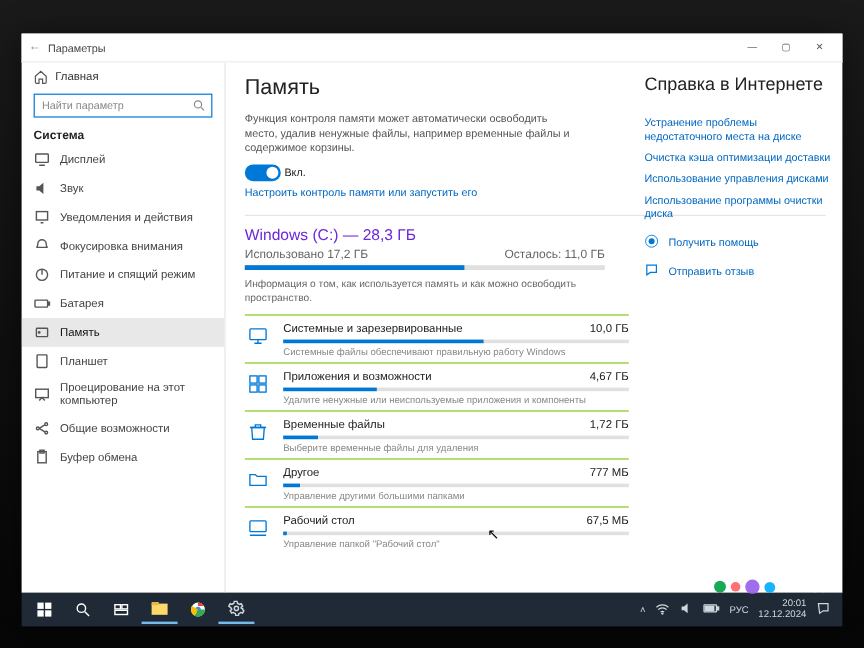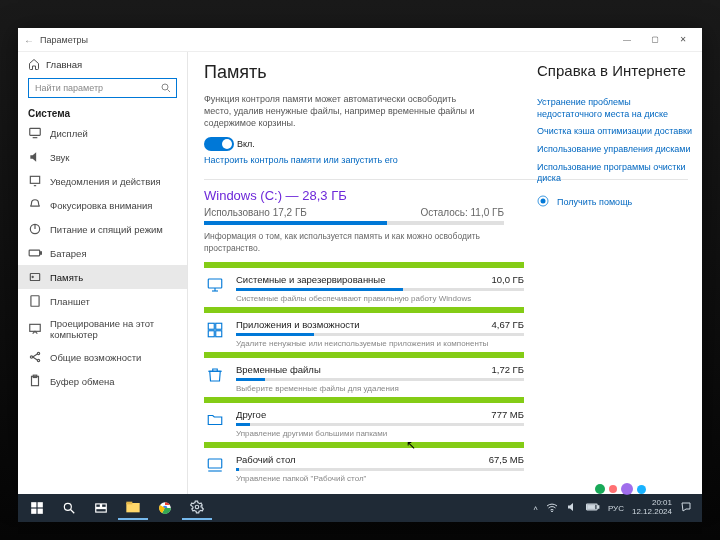--- a/index.html
+++ b/index.html
@@ -29,21 +29,21 @@
   .toggle { width:30px; height:14px; border-radius:7px; background:#0078d7; position:relative; }
   .toggle .knob { position:absolute; right:2px; top:2px; width:10px; height:10px; border-radius:50%; background:#fff; }
   .toggle-label { font-size:9px; color:#222; }
   .link { color:#0067c0; font-size:9px; cursor:pointer; }
   .hr { border:none; border-top:1px solid #e5e5e5; margin:14px 0 8px 0; }
   .drive-title { font-size:13px; color:#6d28d9; margin-bottom:4px; }
   .usage-row { display:flex; justify-content:space-between; font-size:10px; color:#666; max-width:300px; }
   .usage-bar { width:300px; height:4px; background:#e0e0e0; margin:3px 0 6px 0; position:relative; }
   .usage-bar .fill { position:absolute; left:0; top:0; height:100%; background:#0078d7; }
   .usage-desc { font-size:8.5px; color:#666; max-width:300px; margin-bottom:8px; line-height:1.35; }
-  .cat { display:flex; align-items:flex-start; gap:10px; padding:6px 0 4px 0; border-top:6px solid #84cc16; max-width:320px; }
+  .cat { display:flex; align-items:flex-start; gap:10px; padding:6px 0 4px 0; border-top:1px solid #84cc16; max-width:320px; }
   .cat .cic { width:22px; height:22px; display:flex; align-items:center; justify-content:center; color:#0078d7; flex-shrink:0; }
   .cat-body { flex:1; }
   .cat-head { display:flex; justify-content:space-between; font-size:9.5px; color:#222; }
   .cat-bar { height:3px; background:#e0e0e0; margin:3px 0; position:relative; }
   .cat-bar .cfill { position:absolute; left:0; top:0; height:100%; background:#0078d7; }
   .cat-sub { font-size:8px; color:#888; }
   .right-col { position:absolute; right:10px; top:10px; width:155px; font-size:9px; color:#222; }
   .rc-heading { font-size:15px; color:#222; margin-bottom:18px; }
   .rc-link { color:#0067c0; margin-bottom:6px; line-height:1.3; cursor:pointer; display:block; }
   .rc-action { display:flex; align-items:center; gap:6px; margin-top:10px; color:#555; }
@@ -324,20 +324,28 @@
               <div class="rc-link">Использование программы очистки диска</div>
             </div>
           <div class="rc-action">
             <span class="ic">
               <svg width="12" height="12" viewBox="0 0 24 24" fill="#0078d7">
                   <circle cx="12" cy="12" r="5"></circle>
                   <circle cx="12" cy="12" r="10" fill="none" stroke="#0078d7" stroke-width="1.5"></circle>
                 </svg>
             </span>
             <span class="link">Получить помощь</span>
+          </div>
+          <div class="rc-action">
+            <span class="ic">
+              <svg width="12" height="12" viewBox="0 0 24 24" fill="none" stroke="#0078d7" stroke-width="2">
+                  <path d="M4 4h16v12H10l-6 4z"></path>
+                </svg>
+            </span>
+            <span class="link">Отправить отзыв</span>
           </div>
         </div>
       </div>
     </div>
   </div>
 
   <div class="taskbar">
     <div class="tb-item">
       <svg width="14" height="14" viewBox="0 0 24 24" fill="#fff">
           <rect x="2" y="2" width="9" height="9"></rect>

